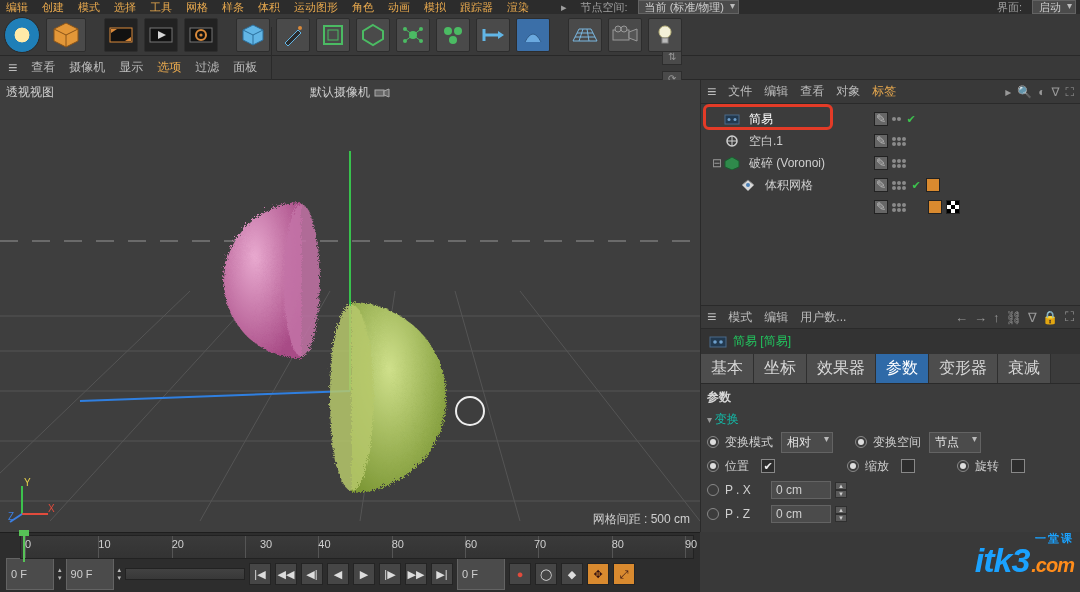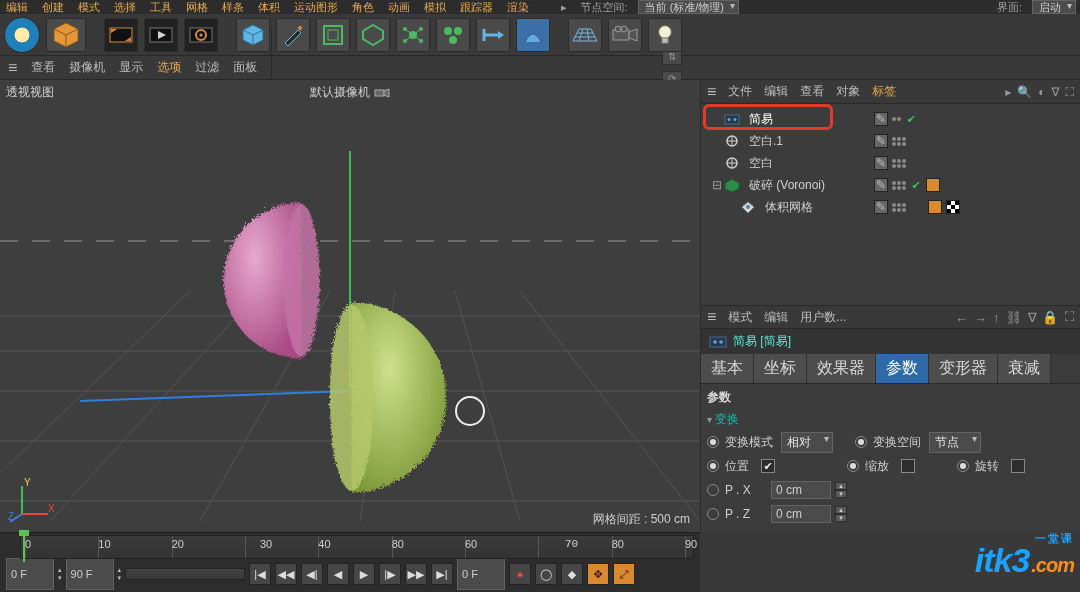--- a/index.html
+++ b/index.html
@@ -65,21 +65,21 @@
 .dg { width:4px; height:4px; background:#8a8a8a; border-radius:50%; }
 .chk { width:12px; height:12px; display:flex; align-items:center; justify-content:center; font-size:11px; }
 .tag-sq { width:14px; height:14px; border:1px solid #222; display:flex; align-items:center; justify-content:center; }
 
 .obj-blank { flex:1; background:#3c3c3c; }
 
 
 .attr-header { display: flex; align-items: center; height: 24px; background: #393939; padding: 0 6px; gap: 12px; font-size: 12px; border-top: 1px solid #2a2a2a; border-bottom:1px solid #2a2a2a;}
 .attr-header .ham { font-size: 16px; }
 .attr-header .ricons { margin-left: auto; display: flex; gap: 6px; color: #999; font-size: 13px; align-items:center;}
-.attr-title { display:flex; align-items:center; gap:6px; padding:4px 8px; background:#333; font-size:12px; color:#5eead4;}
+.attr-title { display:flex; align-items:center; gap:6px; padding:4px 8px; background:#333; font-size:12px; color:#22c55e;}
 .tabs-bar { display: flex; background: #3b3b3b; font-size: 16px; border-bottom:1px solid #2a2a2a; }
 .tab { padding: 4px 10px; background: #4d4d4d; color: #d7d7d7; border-right: 1px solid #2f2f2f; }
 .tab.active { background: #2f6aa8; color: #fff; }
 
 .attr-body { padding: 2px 6px 6px 6px; background: #3c3c3c; font-size: 12px; }
 .sect-title { font-weight: bold; color: #d7d7d7; padding: 3px 0; }
 .sub-title { color: #14b8a6; padding: 2px 0; }
 .sub-title:before { content:"▾ "; font-size:10px; color:#999;}
 .frow { display: flex; align-items: center; height: 24px; gap: 6px; color:#cfcfcf;}
 .frow .rad { width: 12px; height: 12px; border-radius: 50%; border: 1px solid #888; display: inline-block; position:relative;}
@@ -378,31 +378,20 @@
           <span class="ic">
               <svg width="14" height="14">
                 <circle cx="7" cy="7" r="5" fill="none" stroke="#cfcfcf" stroke-width="1.5"></circle>
                 <line x1="2" y1="7" x2="12" y2="7" stroke="#cfcfcf"></line>
                 <line x1="7" y1="2" x2="7" y2="12" stroke="#cfcfcf"></line>
               </svg>
             </span>
           <span class="name">空白.1</span>
         </div>
         <div class="tree-row">
-          <span class="tw"></span>
-          <span class="ic">
-              <svg width="14" height="14">
-                <circle cx="7" cy="7" r="5" fill="none" stroke="#cfcfcf" stroke-width="1.5"></circle>
-                <line x1="2" y1="7" x2="12" y2="7" stroke="#cfcfcf"></line>
-                <line x1="7" y1="2" x2="7" y2="12" stroke="#cfcfcf"></line>
-              </svg>
-            </span>
-          <span class="name">空白</span>
-        </div>
-        <div class="tree-row">
           <span class="tw">⊟</span>
           <span class="ic">
               <svg width="16" height="14">
                 <polygon points="8,1 15,5 15,11 8,14 1,11 1,5" fill="#2f8a4b" stroke="#1a5a2e"></polygon>
               </svg>
             </span>
           <span class="name">破碎 (Voronoi)</span>
         </div>
         <div class="tree-row" style="padding-left:16px">
           <span class="tw"></span>
@@ -566,21 +555,21 @@
       <div class="lbl" style="left: 152.667px;">20</div>
       <div class="tick" style="left: 224px;"></div>
       <div class="lbl" style="left: 220px; padding-left: 21px;">30</div>
       <div class="tick" style="left: 297.333px;"></div>
       <div class="lbl" style="left: 299.333px;">40</div>
       <div class="tick" style="left: 370.667px;"></div>
       <div class="lbl" style="left: 372.667px;">80</div>
       <div class="tick" style="left: 444px;"></div>
       <div class="lbl" style="left: 446px;">60</div>
       <div class="tick" style="left: 517.333px;"></div>
-      <div class="lbl" style="left: 546px; font-family: Liberation Mono, monospace;">70</div>
+      <div class="lbl" style="left: 515px;">70</div>
       <div class="tick" style="left: 590.667px;"></div>
       <div class="lbl" style="left: 592.667px;">80</div>
       <div class="tick" style="left: 664px;"></div>
       <div class="lbl" style="left: 666px;">90</div>
     </div>
   <div class="tl-controls">
     <span class="tl-num">0 F</span>
     <span style="display:flex;flex-direction:column">
         <span style="font-size:7px">▴</span>
         <span style="font-size:7px">▾</span>

